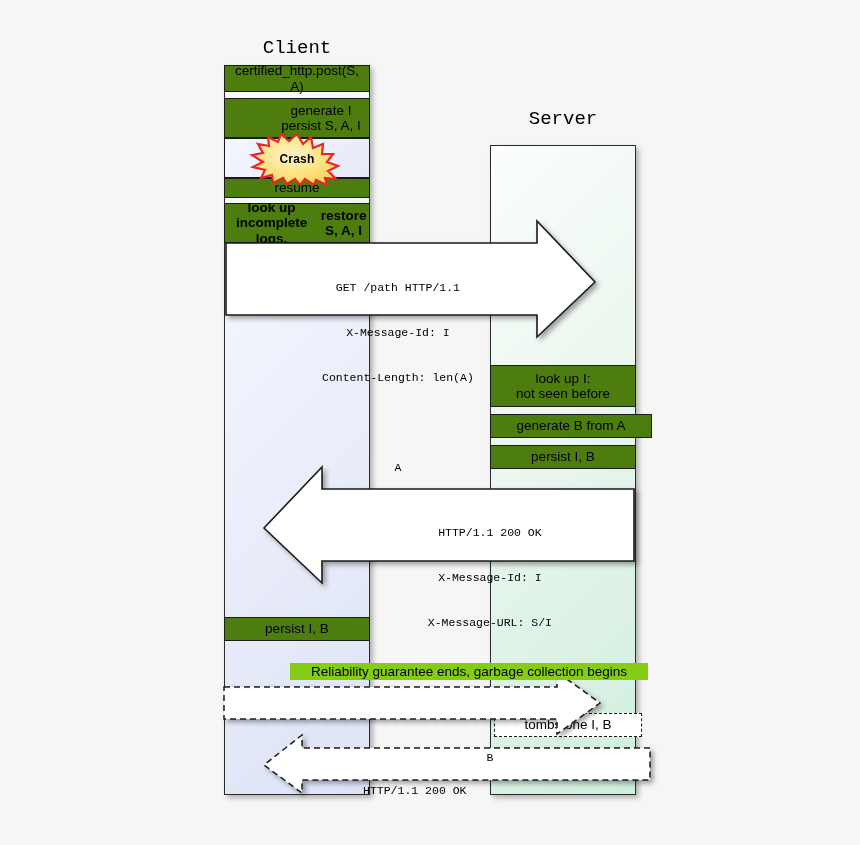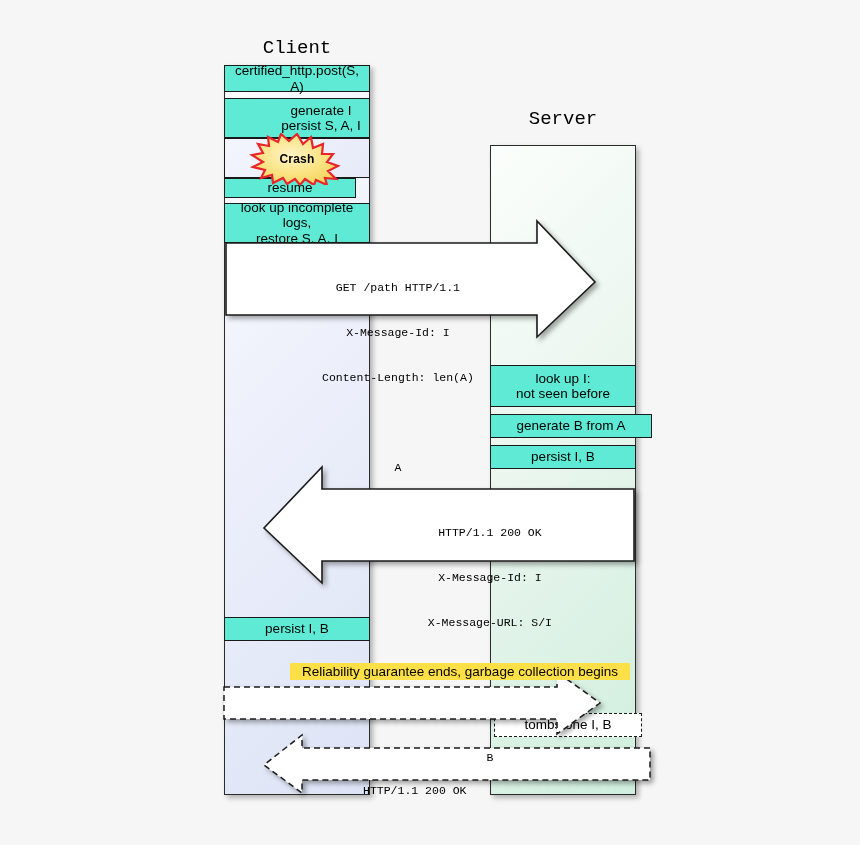--- a/index.html
+++ b/index.html
@@ -53,21 +53,21 @@
     left: 490px;
     top: 145px;
     width: 146px;
     height: 650px;
     background: linear-gradient(135deg, #fbfefc 0%, #eaf6ee 45%, #cfeedd 100%);
   }
 
   
   .act-box {
     position: absolute;
-    background: #5eead4;
+    background: #4d7c0f;
     border-top: 1.2px solid #1a1a1a;
     border-bottom: 1.2px solid #1a1a1a;
     box-sizing: border-box;
     display: flex;
     align-items: center;
     justify-content: center;
     text-align: center;
     font-size: 13.5px;
     line-height: 15.5px;
     color: #000;
@@ -130,22 +130,22 @@
     white-space: pre;
     z-index: 7;
     text-align: center;
   }
 
   
   #gc-note {
     position: absolute;
     left: 290px;
     top: 663px;
-    background: #fde047;
-    padding: 1px 12px;
+    background: #84cc16;
+    padding: 1px 21px;
     font-size: 13.5px;
     color: #000;
     white-space: nowrap;
     font-family: "Liberation Sans", sans-serif;
     z-index: 8;
   }
 </style>
 </head>
 <body>
 
@@ -178,25 +178,25 @@
           <stop offset="0%" stop-color="#fdf3c4"></stop>
           <stop offset="60%" stop-color="#fbe382"></stop>
           <stop offset="100%" stop-color="#f6d45e"></stop>
         </radialGradient>
       </defs>
       <polygon points="49,1 55,11 63,4 65,15 75,11 74,21 85,21 79,29 90,33 80,38 88,46 77,45 79,52 68,47 66,52 57,46 52,52 47,46 39,51 35,45 25,50 24,42 13,45 17,37 5,34 15,29 4,22 15,20 10,11 21,13 20,4 30,9 33,1 41,8" fill="url(#crashGrad)" stroke="#e8262a" stroke-width="2.2" stroke-linejoin="miter"></polygon>
     </svg>
     <span id="crash-label">Crash</span>
   </div>
 
-  <div class="act-box side" style="left:224px; top:178px; width:132px; height:20px;">
+  <div class="act-box side" style="left:224px; top:178px; width:146px; height:20px;">
     <span class="inner">resume</span>
   </div>
 
-  <div class="act-box side" style="left:224px; top:203px; width:146px; height:40px; flex-direction:column;">
+  <div class="act-box side" style="left:224px; top:203px; width:146px; height:40px; flex-direction:row;font-weight:bold;">
     <span>look up incomplete logs,</span>
     <span>restore S, A, I</span>
   </div>
 
   <div class="act-box side" style="left:224px; top:617px; width:146px; height:24px;">
     <span class="inner">persist I, B</span>
   </div>
 
   <div class="act-box side" style="left:490px; top:365px; width:146px; height:42px; flex-direction:column;">
     <span>look up I:</span>

